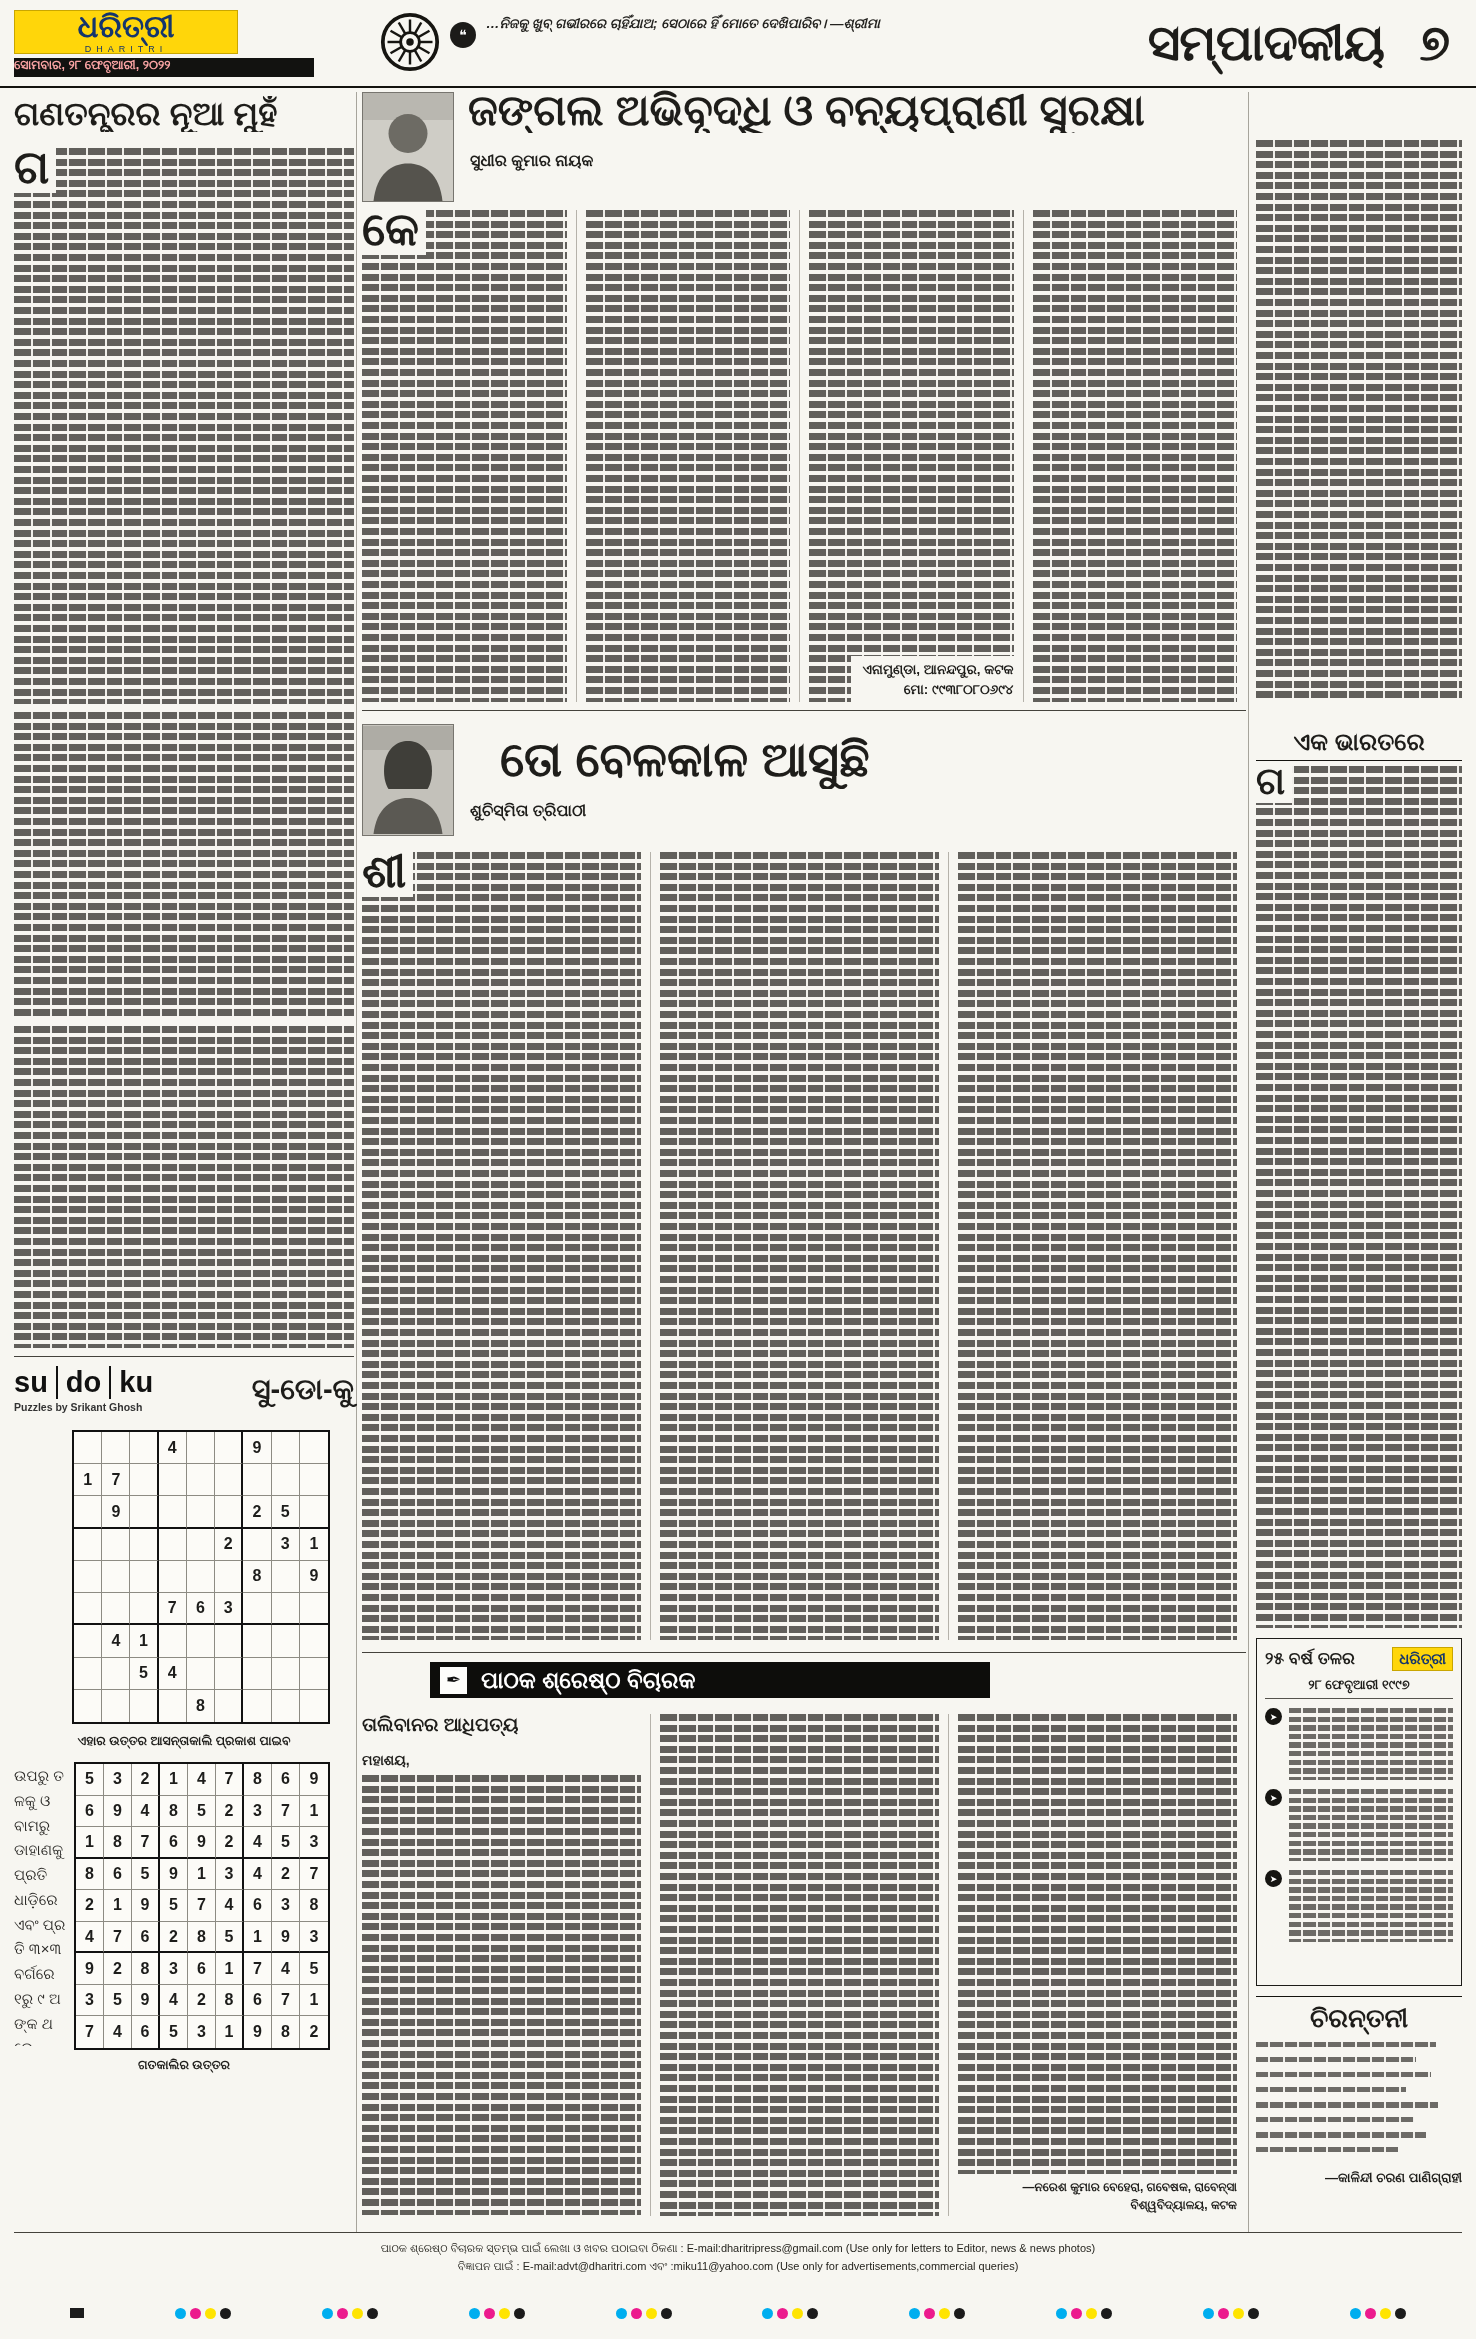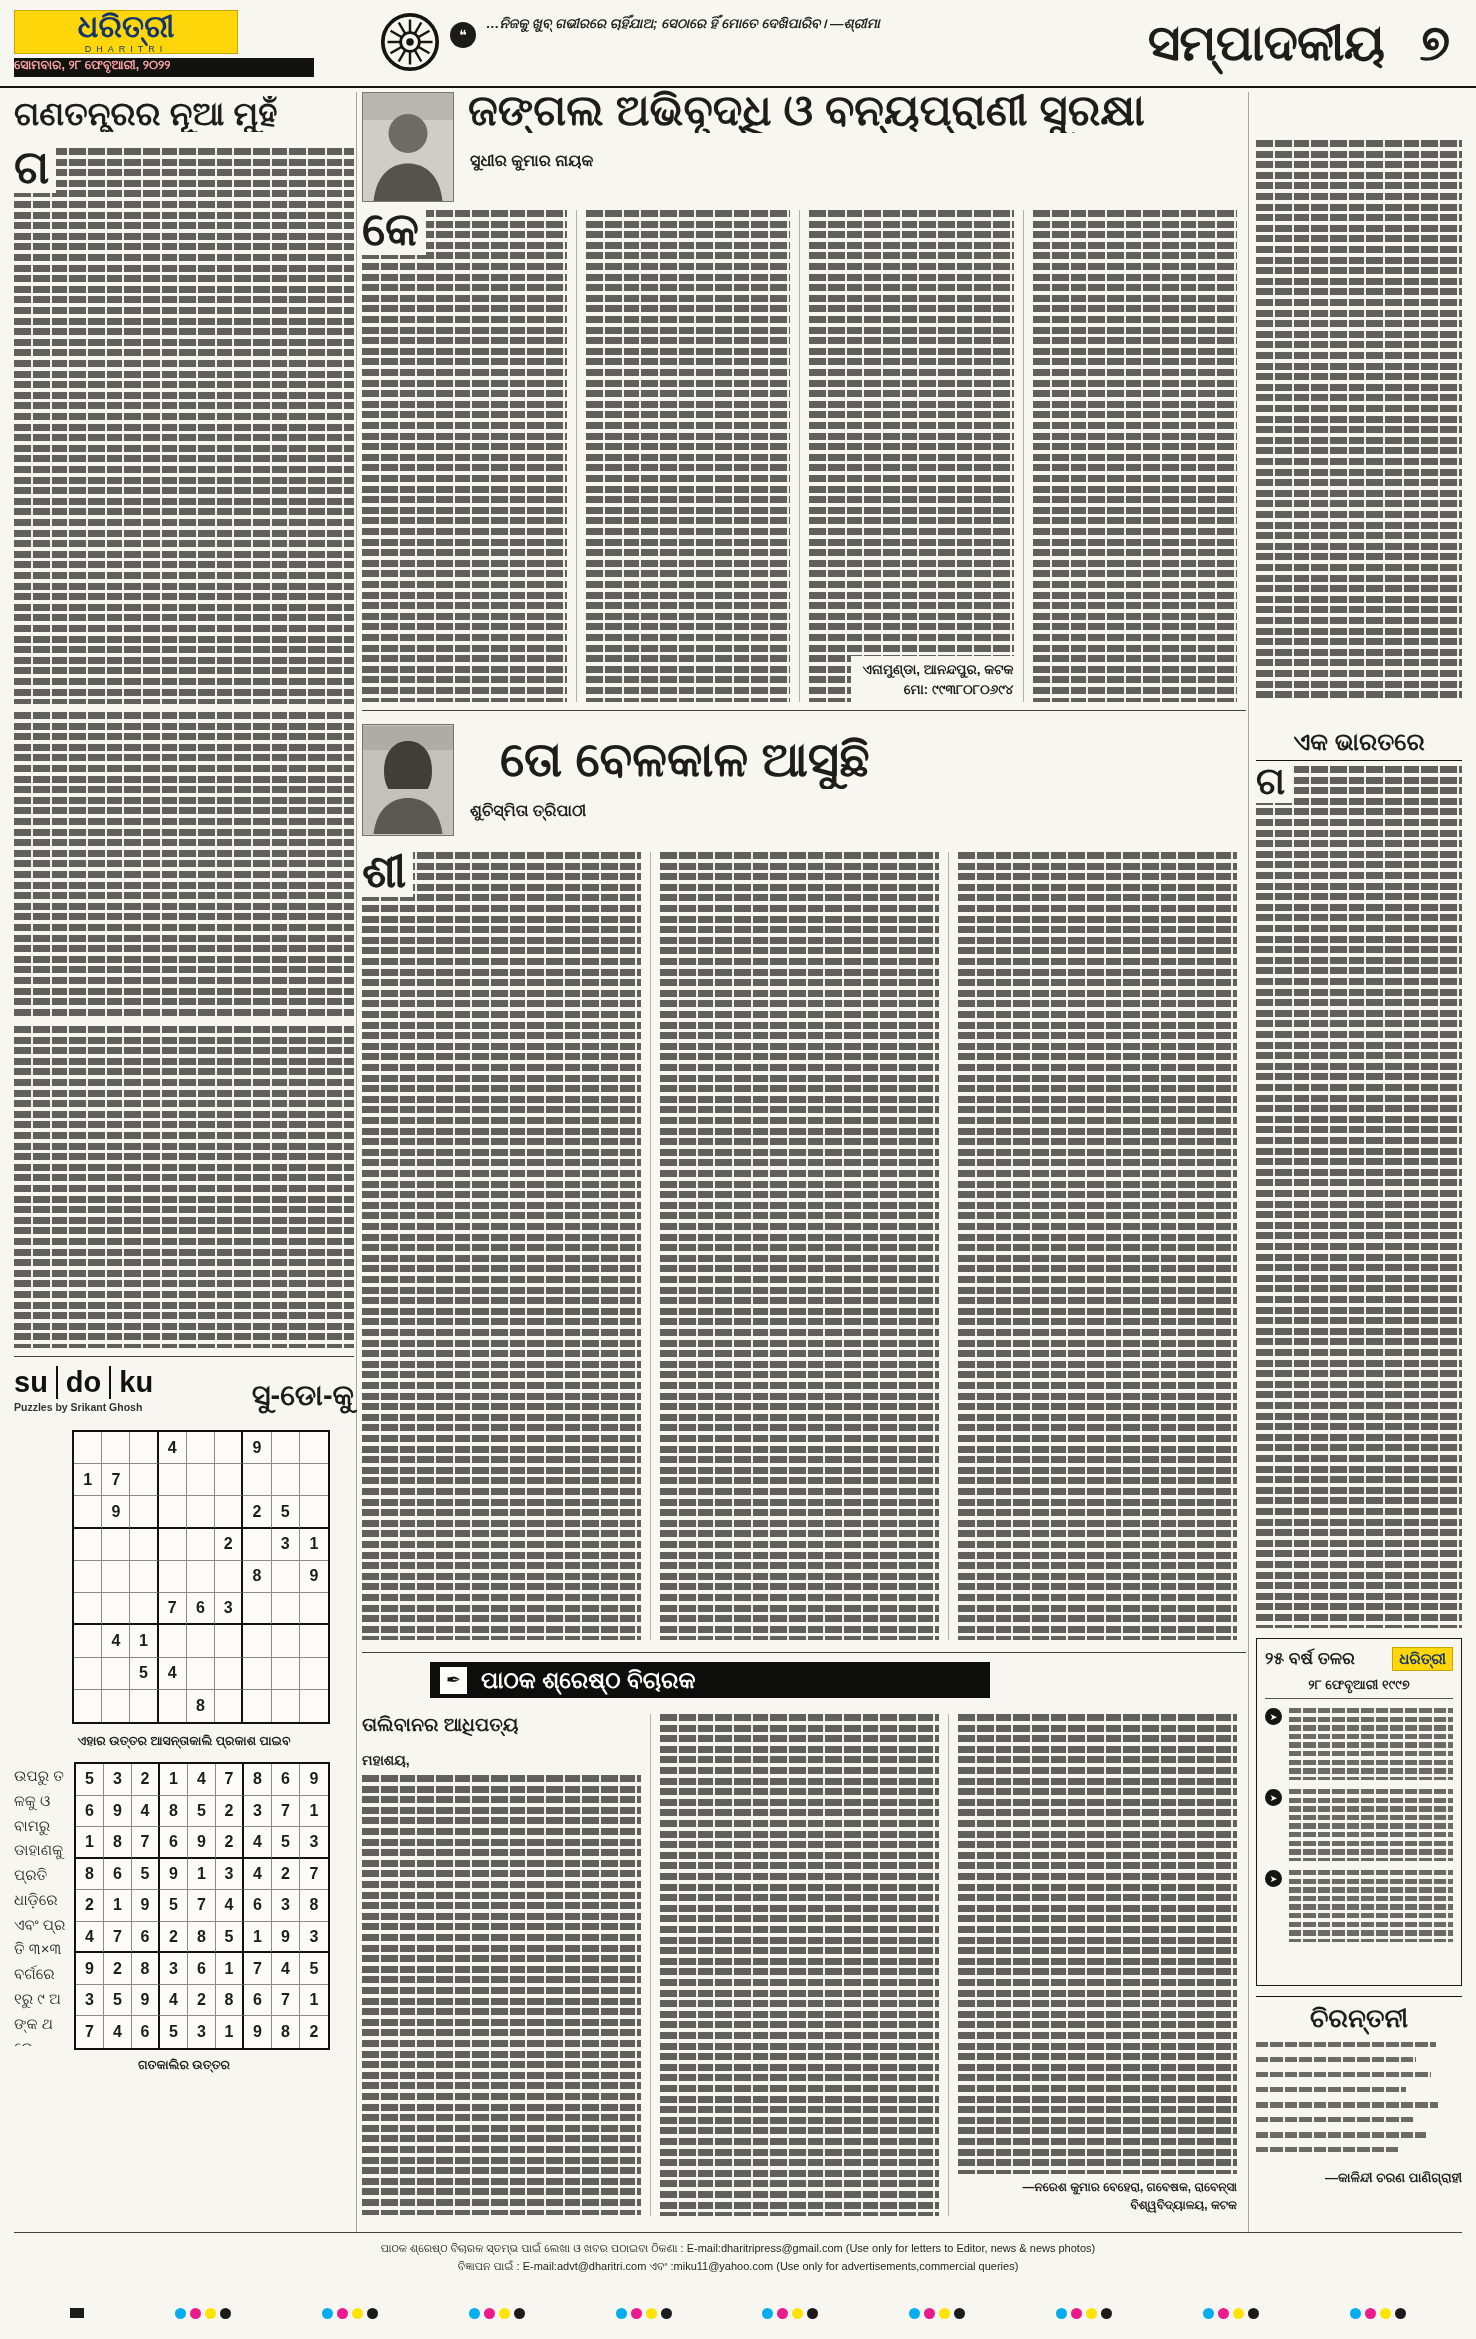--- a/index.html
+++ b/index.html
@@ -150,21 +150,21 @@
   <div class="abs headline-sm" style="left:14px;top:96px;width:340px">ଗଣତନ୍ତ୍ରର ନୂଆ ମୁହଁ</div>
   <div class="abs" style="left:14px;top:148px;width:340px;height:1200px">
     <div class="dropcap">ଗ</div>
     <div class="sim" style="height:556px"></div>
     <div class="sim" style="height:306px;margin-top:8px"></div>
     <div class="sim" style="height:322px;margin-top:8px"></div>
   </div>
 
   <div class="hrule thin" style="left:14px;top:1356px;width:340px"></div>
   <div class="abs" style="left:14px;top:1366px;width:340px;height:760px">
-    <div style="display:flex;justify-content:space-between;align-items:flex-end">
+    <div style="display:flex;justify-content:space-between;align-items:center">
       <div>
         <div class="sudo-logo">
           <span class="sudo-part">su</span>
           <span class="sudo-part">do</span>
           <span class="sudo-part">ku</span>
         </div>
         <div class="sudo-credit">Puzzles by Srikant Ghosh</div>
       </div>
       <div class="sudo-title">ସୁ-ଡୋ-କୁ</div>
     </div>

